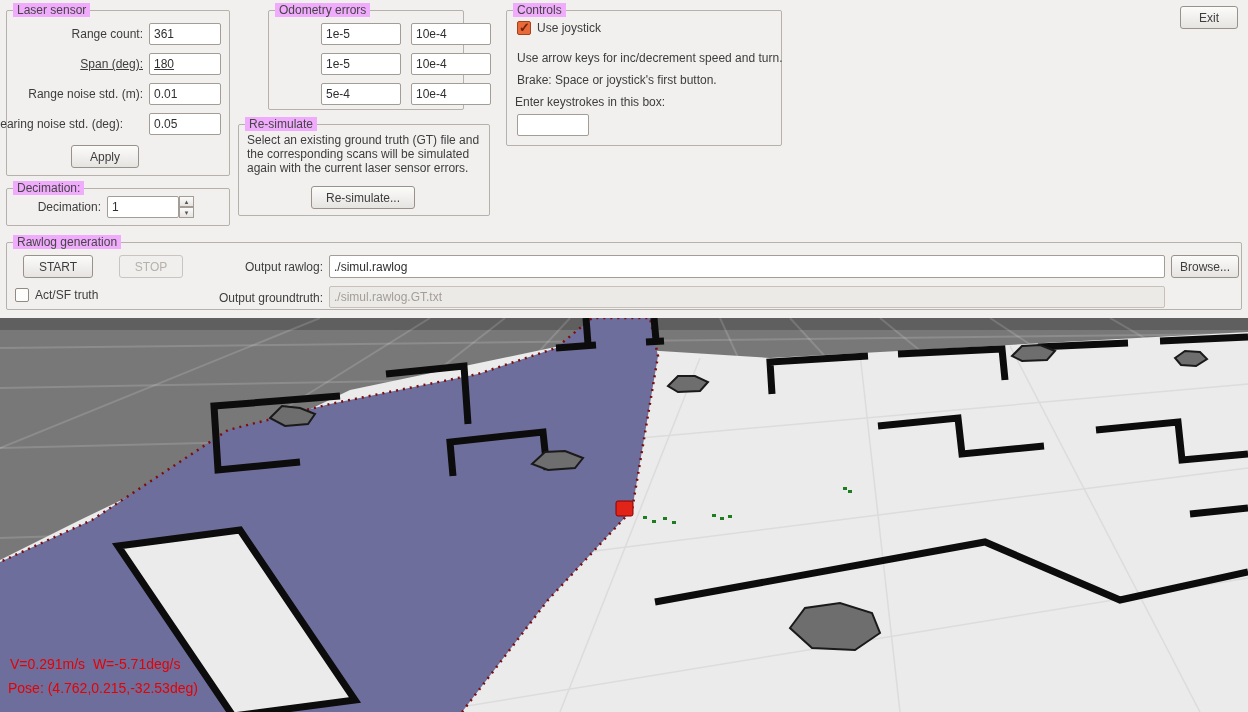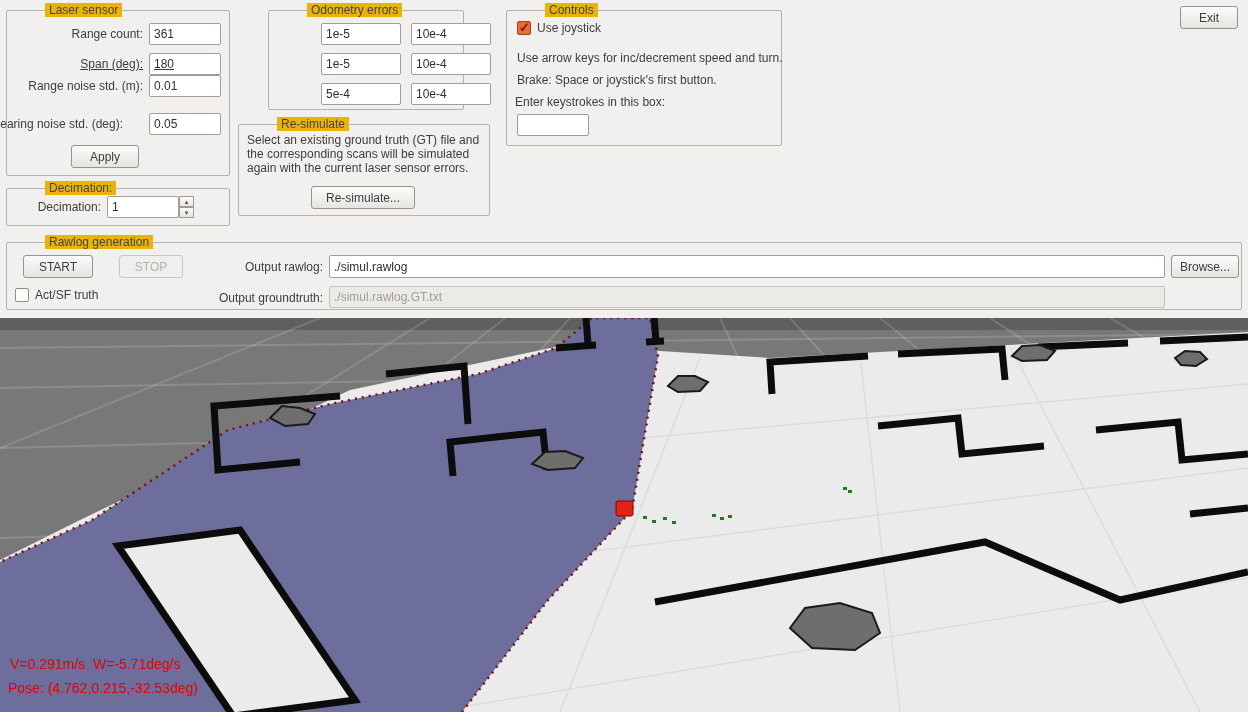--- a/index.html
+++ b/index.html
@@ -1,22 +1,22 @@
 <!DOCTYPE html>
 <html><head>
 <meta charset="utf-8">
 <style>
   * { box-sizing: border-box; margin: 0; padding: 0; }
   html,body { width:1248px; height:712px; }
   body { font-family: "Liberation Sans", sans-serif; font-size: 12px; color:#3a3a3a; }
   #app { position:relative; width:1248px; height:712px; background:#f1f0ee; overflow:hidden; }
 
   .gb { position:absolute; border:1px solid #b6b1ab; border-radius:2px; }
-  .gb-title { position:absolute; top:-8px; left:6px; background:#eab308; padding:0 4px;
-              font-size:12px; color:#454545; white-space:nowrap;margin-left:32px; }
+  .gb-title { position:absolute; top:-8px; left:6px; background:#f0abfc; padding:0 4px;
+              font-size:12px; color:#454545; white-space:nowrap; }
 
   .frow { position:absolute; left:8px; right:8px; display:flex; justify-content:flex-end;
           align-items:center; gap:6px; }
   .orow { position:absolute; left:18px; display:flex; gap:10px;padding-left:34px; }
   .lbl { font-size:12px; color:#3d3d3d; white-space:nowrap; }
   .txt { height:22px; background:#ffffff; border:1px solid #a39d96; border-radius:2px;
          padding:0 4px; font:12px "Liberation Sans", sans-serif; color:#2f2f2f; }
   .txt.disabled { background:#eceae7; color:#a29d97; border-color:#c6c1bb; }
   .btn { display:inline-flex; align-items:center; justify-content:center; height:23px;
          padding:0 10px; background:linear-gradient(#fbfbfa,#e6e4e1); border:1px solid #98928a;
@@ -48,21 +48,21 @@
   <div class="gb" style="left:6px;top:10px;width:224px;height:166px;">
     <span class="gb-title">Laser sensor</span>
     <div class="frow" style="top:12px;">
       <span class="lbl">Range count:</span>
       <input class="txt" style="width: 72px;" value="361">
     </div>
     <div class="frow" style="top:42px;text-decoration:underline;">
       <span class="lbl">Span (deg):</span>
       <input class="txt" style="width: 72px;" value="180">
     </div>
-    <div class="frow" style="top:64px;">
+    <div class="frow" style="top:72px;">
       <span class="lbl">Range noise std. (m):</span>
       <input class="txt" style="width: 72px;" value="0.01">
     </div>
     <div class="frow" style="top:102px;">
       <span class="lbl">Bearing noise std. (deg):</span>
       <input class="txt" style="width: 72px; margin-left: 20px;" value="0.05">
     </div>
     <button class="btn" style="position:absolute;left:64px;top:134px;width:68px;">Apply</button>
   </div>
 

